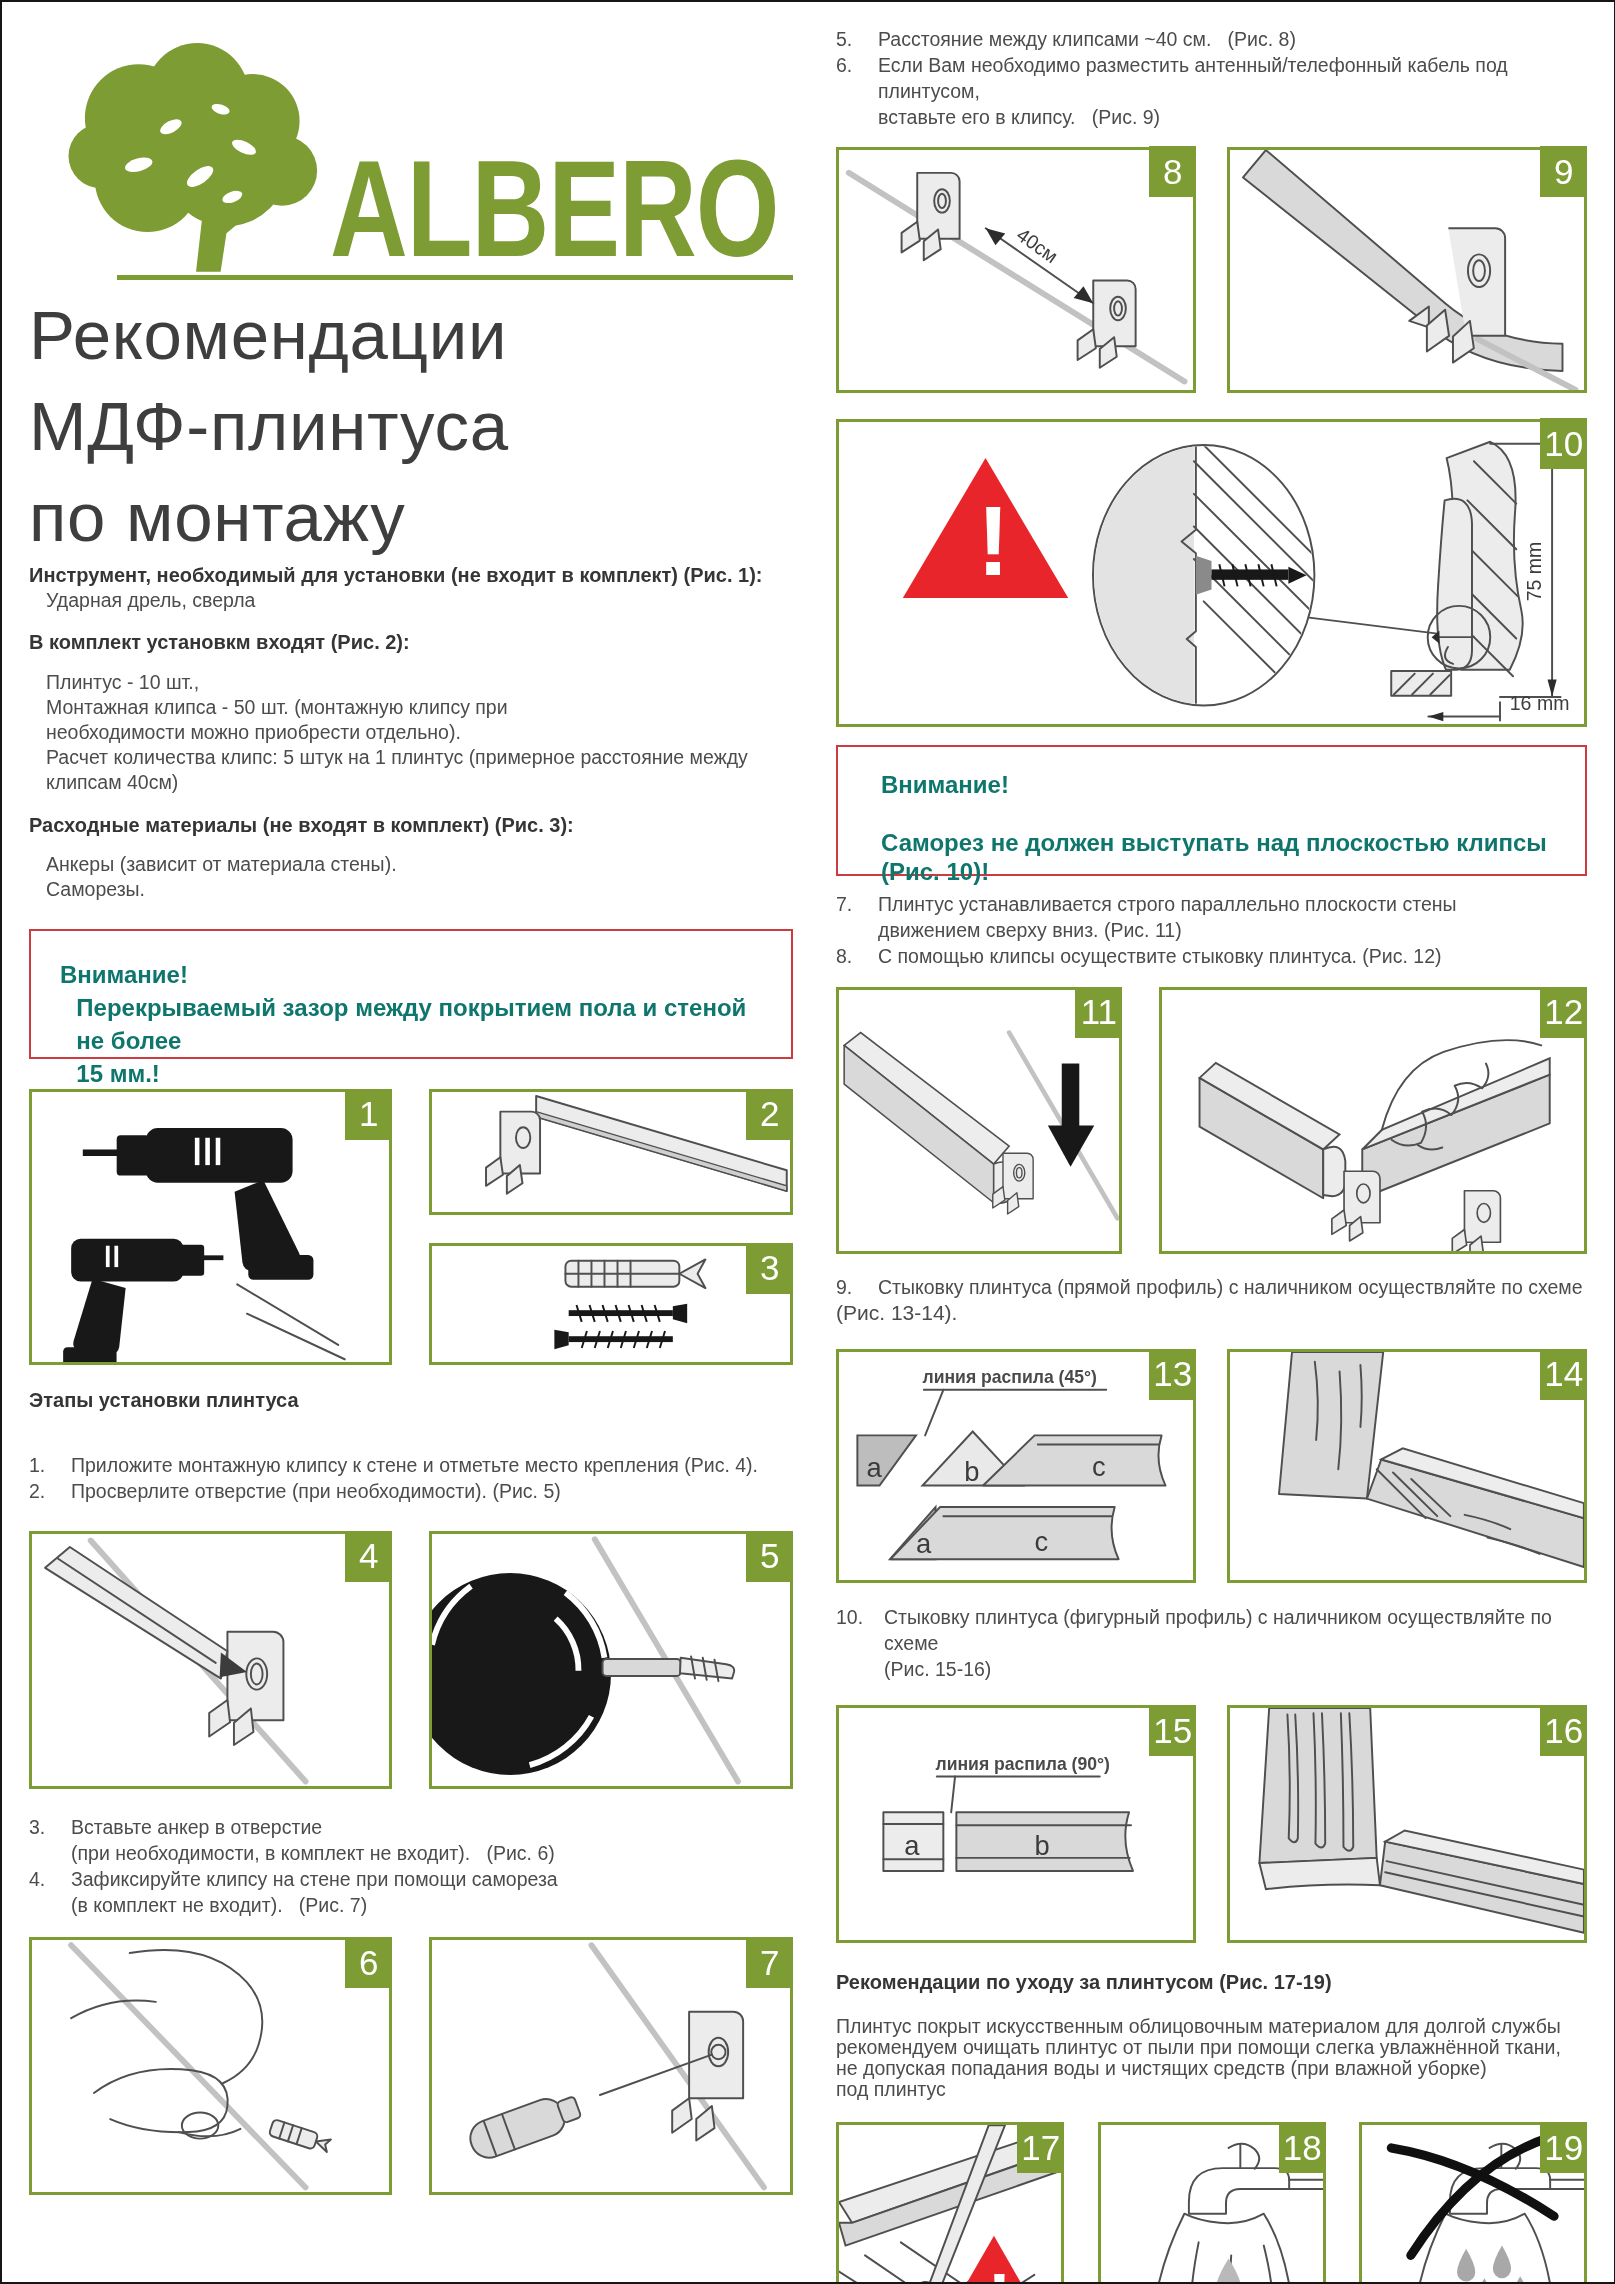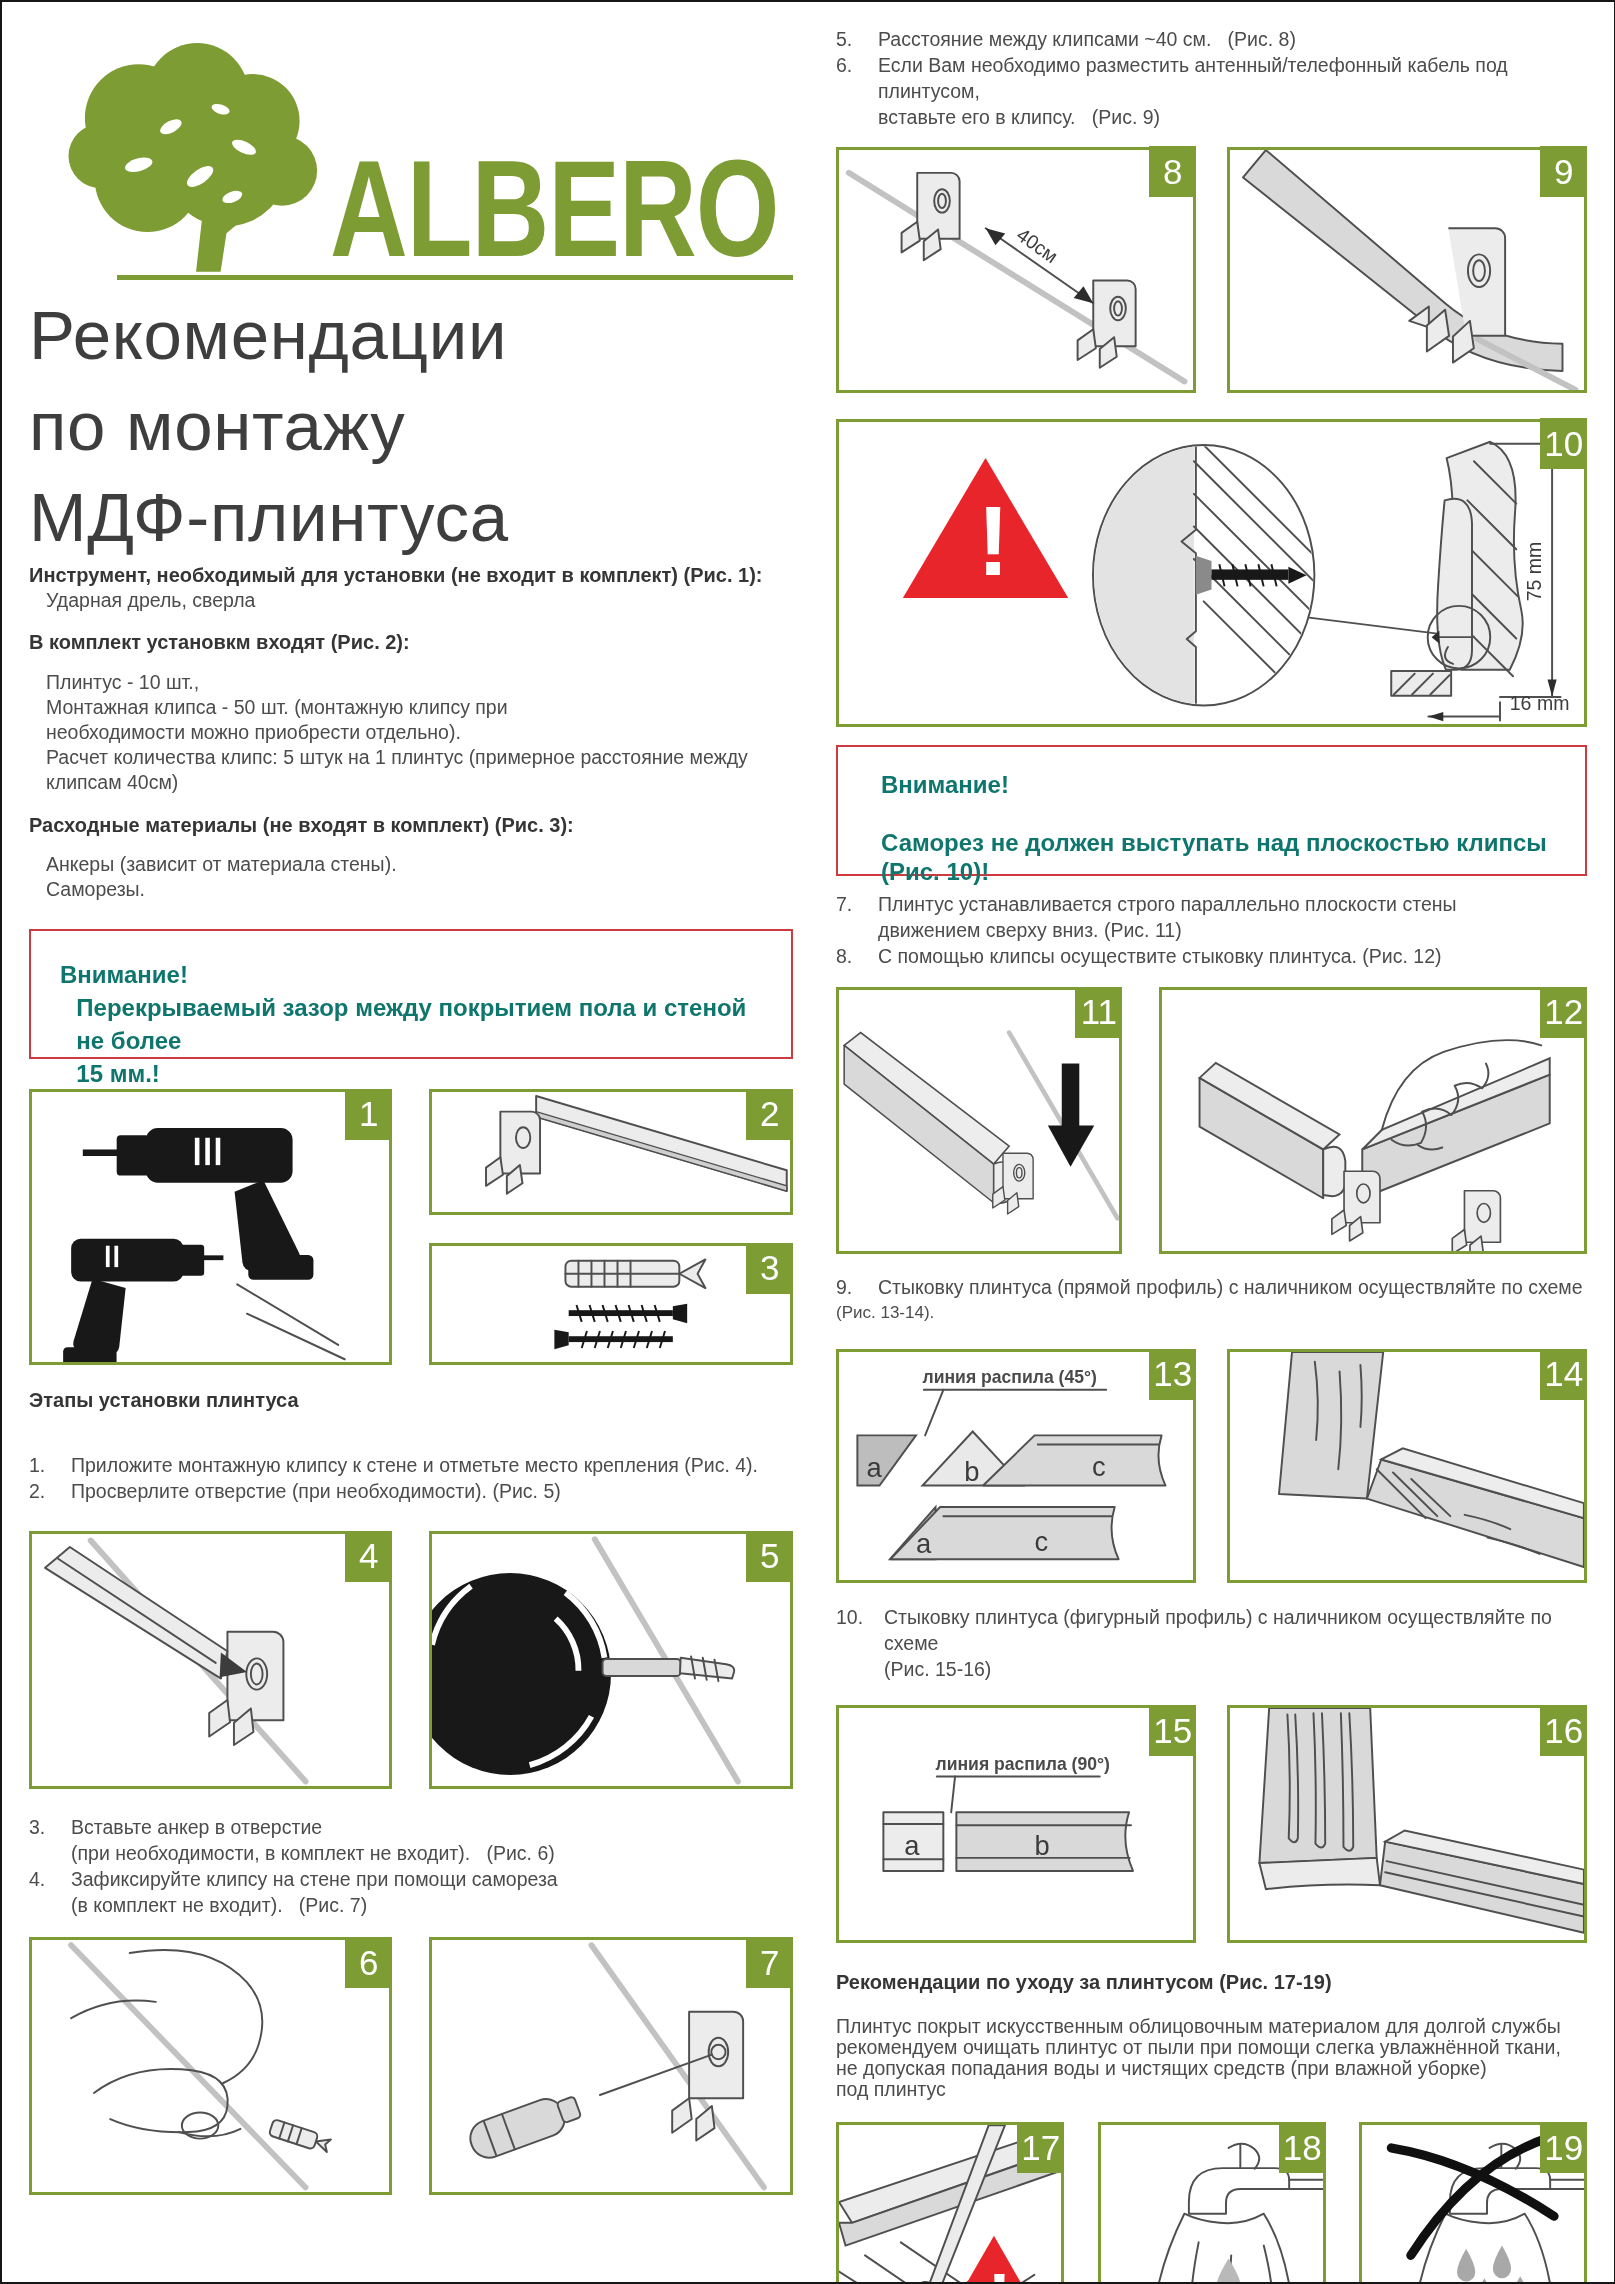--- a/index.html
+++ b/index.html
@@ -24,21 +24,21 @@
 
   .warn{border:2px solid #cd3a40;color:#0f766e;font-weight:700;box-sizing:border-box;}
   .warn1{margin-top:27px;height:130px;padding:27px 19.5px 0 29px;font-size:24px;line-height:33px;}
   .warn1 .wbody{margin-left:16.3px;white-space:pre-line;}
   .warn2{margin-top:18px;height:131px;padding:23.4px 19.5px 0 43px;font-size:24px;line-height:29px;}
   .warn2 .wbody{margin-top:29px;white-space:pre-wrap;}
 
   .step{display:flex;font-size:19.5px;line-height:26px;color:#4c4c4c;}
   .step .n{flex:none;width:42px;}
   .step .t{white-space:pre-wrap;}
-  .plain{font-size:17px;line-height:26px;color:#4c4c4c;white-space:pre-wrap;}
+  .plain{font-size:21px;line-height:26px;color:#4c4c4c;white-space:pre-wrap;}
 
   .figrow{display:flex;justify-content:space-between;}
   .stack{display:flex;flex-direction:column;justify-content:space-between;}
   .fig{position:relative;border:3.3px solid #7d9c33;background:#fff;box-sizing:border-box;}
   .badge{position:absolute;top:-3.3px;right:-3.3px;width:47px;height:51px;background:#7d9c33;color:#fff;
          font-size:35px;display:flex;align-items:center;justify-content:center;z-index:3;}
   .fig svg{display:block;width:100%;height:100%;}
 
   svg text{font-family:"Liberation Sans",sans-serif;}
   .s{stroke:#4f4f4f;stroke-width:3;fill:none;stroke-linecap:round;stroke-linejoin:round;}
@@ -80,22 +80,22 @@
           <ellipse cx="200," :="0" cy="285" rx="18" ry="9" transform="rotate(20 200 285)"></ellipse>
           <ellipse cx="310" cy="270" rx="18" ry="9" transform="rotate(-20 310 270)"></ellipse>
         </g>
       </svg>
       <div class="brand">ALBERO</div>
     </div>
     <div class="brandline"></div>
 
     <div class="title">
       <div>Рекомендации</div>
+      <div>МДФ-плинтуса</div>
       <div>по монтажу</div>
-      <div>МДФ-плинтуса</div>
     </div>
 
     <div class="h" style="">Инструмент, необходимый для установки (не входит в комплект)  (Рис. 1):</div>
     <div class="tx ind">Ударная дрель, сверла</div>
 
     <div class="h" style="margin-top:17px">В комплект установкм входят  (Рис. 2):</div>
     <div class="tx ind" style="margin-top:14.3px;white-space:pre-line">Плинтус - 10 шт.,
 Монтажная клипса - 50 шт. (монтажную клипсу при
 необходимости можно приобрести отдельно).
 Расчет количества клипс: 5 штук на 1 плинтус (примерное расстояние между

